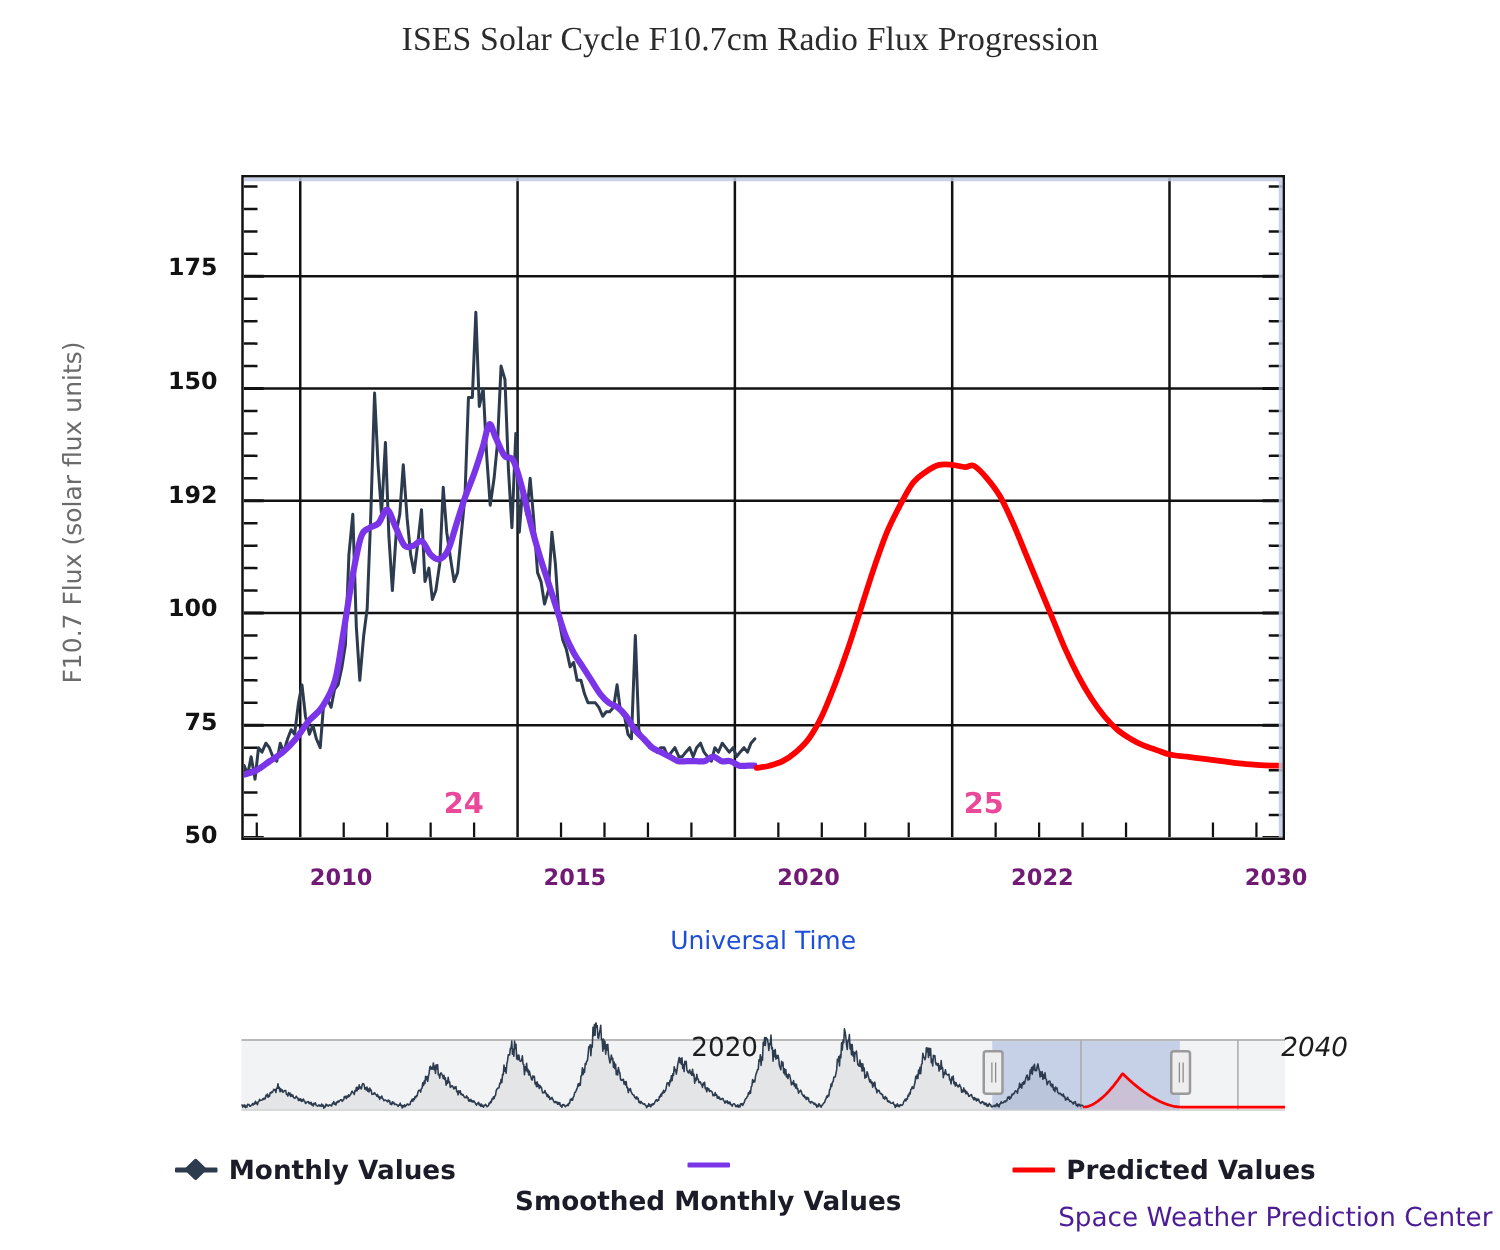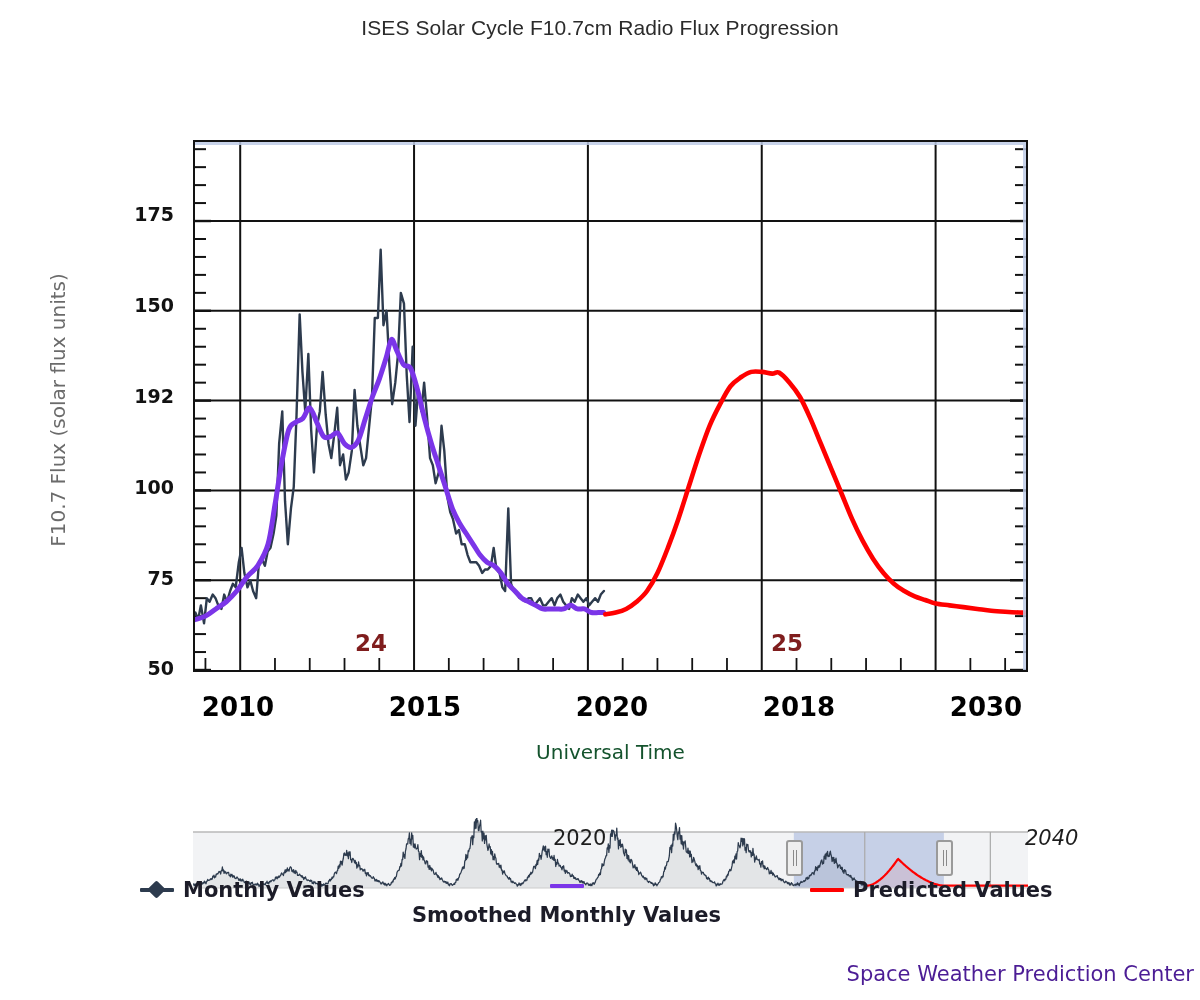--- a/index.html
+++ b/index.html
@@ -19,23 +19,23 @@
     inset: 0;
   }
 
   
   .chart-title {
     position: absolute;
     left: 0;
     top: 16px;
     width: 1200px;
     text-align: center;
-    font-size: 21px;
+    font-size: 27px;
     color: #2b2b2b;
-    font-family: Liberation Sans, sans-serif;
+    font-family: Liberation Serif, serif;
     letter-spacing: 0.1px;
   }
 
   
   .ytitle {
     position: absolute;
     left: 0px;
     top: 0px;
     width: 560px;
     text-align: center;
@@ -47,21 +47,21 @@
   }
 
   
   .xtitle {
     position: absolute;
     left: 193px;
     top: 740px;
     width: 835px;
     text-align: center;
     font-size: 20px;
-    color: #14532d;
+    color: #1d4ed8;
     font-family: "DejaVu Sans", sans-serif;
   }
 
   
   .plot-frame {
     position: absolute;
     left: 193px;
     top: 140px;
     width: 835px;
     height: 532px;
@@ -97,42 +97,42 @@
   }
   .ylab-wrap {
     position: absolute;
     left: 98px;
     top: 0;
     width: 76px;
     height: 1000px;
   }
   .xlab {
     position: absolute;
-    font-size: 26px;
+    font-size: 18px;
     font-weight: bold;
-    color: #000000;
-    text-align: center;
+    color: #701a75;
+    text-align: right;
     width: 120px;
     margin-left: -60px;
     font-family: "DejaVu Sans", sans-serif;
   }
   .xlab-wrap {
     position: absolute;
     left: 0;
     top: 692px;
     width: 1200px;
     height: 34px;
   }
 
   
   .cycle-num {
     position: absolute;
     font-size: 23px;
     font-weight: bold;
-    color: #7f1d1d;
+    color: #ec4899;
     font-family: "DejaVu Sans", sans-serif;
   }
 
   
   .overview {
     position: absolute;
     left: 193px;
     top: 818px;
     width: 835px;
     height: 76px;
@@ -166,21 +166,21 @@
     height: 16px;
     background: #8a8a8a;
   }
   .handle .g1 { left: 5px; }
   .handle .g2 { left: 8px; }
 
   
   .legend {
     position: absolute;
     left: 0;
-    top: 878px;
+    top: 924px;
     width: 979px;
     height: 34px;
   }
   .leg-item {
     position: absolute;
     display: flex;
     align-items: center;
     gap: 9px;
     font-size: 21px;
     font-weight: bold;
@@ -238,21 +238,21 @@
     <div class="ylab" style="top:385px">192</div>
     <div class="ylab" style="top:476px">100</div>
     <div class="ylab" style="top:567px">75</div>
     <div class="ylab" style="top:657px">50</div>
   </div>
 
   <div class="xlab-wrap">
     <div class="xlab" style="left:238px">2010</div>
     <div class="xlab" style="left:425px">2015</div>
     <div class="xlab" style="left:612px">2020</div>
-    <div class="xlab" style="left:799px">2018</div>
+    <div class="xlab" style="left:799px">2022</div>
     <div class="xlab" style="left:986px">2030</div>
   </div>
 
   <div class="plot-frame">
     <svg class="plot-svg" id="main-svg" width="831" height="528" viewBox="0 0 831 528">
         <line x1="0" y1="528" x2="16" y2="528" stroke="#121212" stroke-width="2.4"></line>
         <line x1="815" y1="528" x2="831" y2="528" stroke="#121212" stroke-width="2.4"></line>
         <line x1="0" y1="510.0408163265306" x2="11" y2="510.0408163265306" stroke="#121212" stroke-width="2"></line>
         <line x1="820" y1="510.0408163265306" x2="831" y2="510.0408163265306" stroke="#121212" stroke-width="2"></line>
         <line x1="0" y1="492.0816326530612" x2="11" y2="492.0816326530612" stroke="#121212" stroke-width="2"></line>

